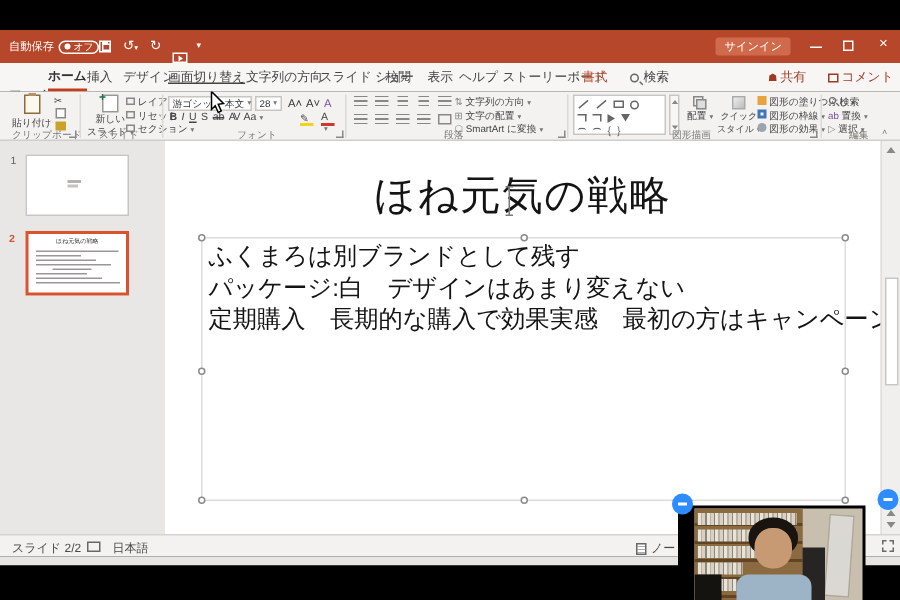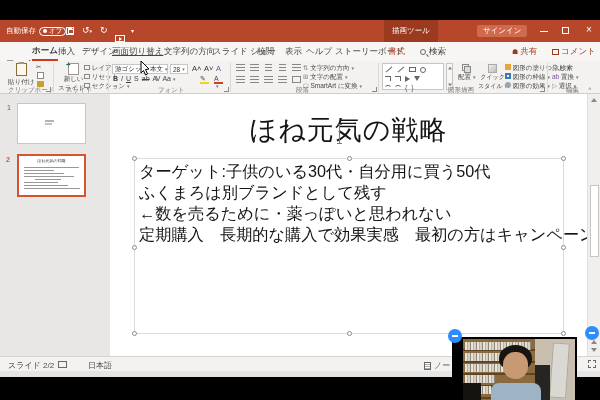--- a/index.html
+++ b/index.html
@@ -120,23 +120,20 @@
       <span class="pill">
         <span class="dot"></span>
         <span class="tb-txt" style="font-size:6.5px;">オフ</span>
       </span>
     </div>
     <div class="abs save-ic" style="left:66px;top:7px;"></div>
     <div class="abs qat-ic" style="left:82px;top:6px;">↺<span style="font-size:5px;">▾</span></div>
     <div class="abs qat-ic" style="left:100px;top:6px;">↻</div>
     <div class="abs mon-ic" style="left:115px;top:7px;"></div>
     <div class="abs qat-ic" style="left:131px;top:7px;font-size:6px;">▾</div>
-    <div class="abs ctx-block" style="left:384px;top:0;">
-      <span class="tb-txt" style="font-size:7.5px;">描画ツール</span>
-    </div>
     <div class="abs signin" style="left:477px;top:5px;">
       <span>サインイン</span>
     </div>
     <div class="abs ropt-ic" style="left:518px;top:7px;"></div>
     <div class="abs min-ic" style="left:540px;top:11px;"></div>
     <div class="abs max-ic" style="left:562px;top:7px;"></div>
     <div class="abs win-ic" style="left:586px;top:5px;">×</div>
   </div>
 
   <div class="abs tabrow">
@@ -332,23 +329,22 @@
         <div class="minibar" style="left:5px;top:32px;width:56px;"></div>
       </div>
     </div>
 
     <div class="slidearea">
       <div class="slide-title">ほね元気の戦略</div>
       <div class="ibeam" style="left:229px;top:30px;"></div>
 
       <div class="textbox">
         <div class="bodytext">
-          <div>ターゲット:子供のいる30代・自分用に買う50代</div>
           <div>ふくまろは別ブランドとして残す</div>
-          <div>←数を売るために・薬っぽいと思われない</div>
+          <div>パッケージ:白　デザインはあまり変えない</div>
           <div>定期購入　長期的な購入で効果実感　最初の方はキャンペーン</div>
         </div>
         <div class="handle" style="left:-3px;top:-3px;"></div>
         <div class="handle" style="left:212px;top:-3px;"></div>
         <div class="handle" style="right:-3px;top:-3px;"></div>
         <div class="handle" style="left:-3px;top:86px;"></div>
         <div class="handle" style="right:-3px;top:86px;"></div>
         <div class="handle" style="left:-3px;bottom:-3px;"></div>
         <div class="handle" style="left:212px;bottom:-3px;"></div>
         <div class="handle" style="right:-3px;bottom:-3px;"></div>
@@ -359,21 +355,21 @@
       <div class="tri-u" style="position:absolute;left:3px;top:4px;"></div>
       <div class="sb-thumb"></div>
       <div class="tri-u" style="position:absolute;left:3px;top:246px;"></div>
       <div class="tri-d" style="position:absolute;left:3px;top:254px;"></div>
     </div>
   </div>
 
   <div class="abs statusbar">
     <div class="abs" style="left:8px;top:3px;">スライド 2/2</div>
     <div class="abs acc-ic" style="left:58px;top:4px;"></div>
-    <div class="abs" style="left:88px;top:3px;">日本語</div>
+    <div class="abs" style="left:75px;top:3px;">日本語</div>
     <div class="abs flexrow" style="left:424px;top:3px;gap:3px;">
       <span class="note-ic"></span>
       <span>ノート</span>
     </div>
     <div class="abs fit-ic" style="left:588px;top:3px;"></div>
   </div>
   <div class="abs graystrip"></div>
   <div class="abs blackbottom"></div>
 
   <div class="webcam">

